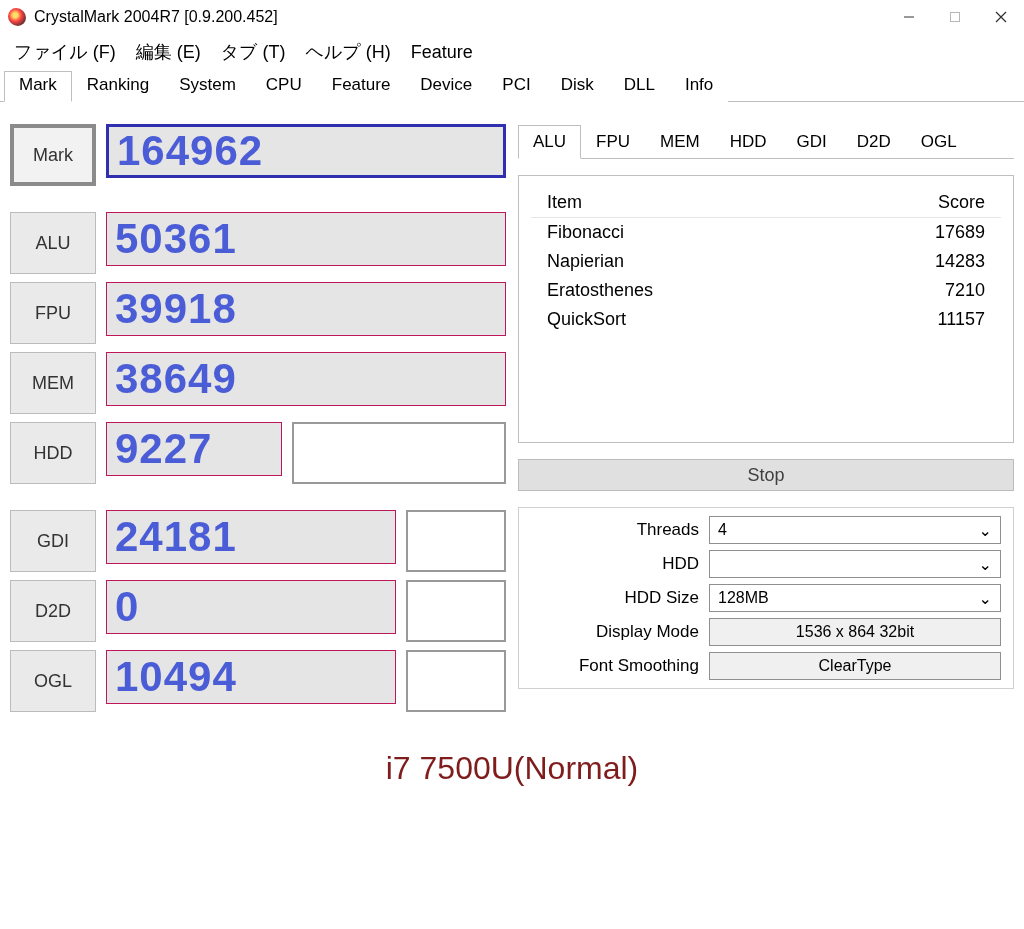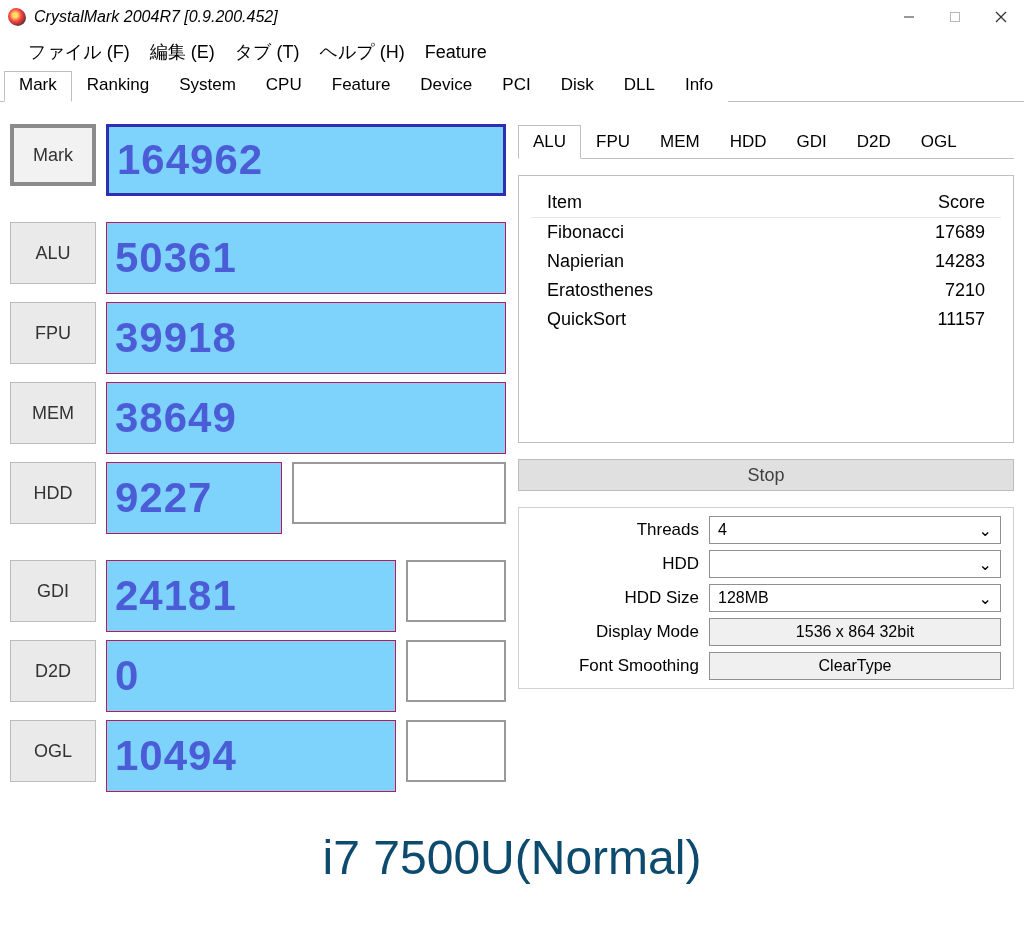--- a/index.html
+++ b/index.html
@@ -21,34 +21,33 @@
 }
 .titlebar .app-icon {
   width: 18px; height: 18px;
   margin: 0 8px 0 8px;
   background: radial-gradient(circle at 40% 40%, #ffe066 15%, #f44 40%, #733 70%);
   border-radius: 50% 60% 50% 60%;
 }
 .titlebar .title {
   font-size: 16px;
   flex: 1;
-  font-style: italic;
 }
 .win-controls { display: flex; }
 .win-btn {
   width: 46px; height: 32px;
   display: flex; align-items: center; justify-content: center;
   font-size: 14px; color: #444;
 }
 .win-btn svg { width: 12px; height: 12px; }
 .menubar {
   height: 36px;
   display: flex;
   align-items: center;
-  padding: 0 18px;
+  padding: 0 4px;
   font-size: 18px;
   gap: 0;
   text-align: center;
 }
 .menubar .menu-item {
   padding: 4px 10px;
 }
 .tabs-row {
   height: 32px;
   display: flex;
@@ -95,23 +94,23 @@
   justify-content: center;
   font-size: 18px;
   color: #333;
 }
 .score-label-btn.mark-active {
   border: 4px solid #8b8b8b;
   background: #f2f2f2;
 }
 .score-val {
   flex: 1;
-  height: 72px;
+  height: 54px;
   border: 3px solid #2f2fb0;
-  background: #7dd3fc;
+  background: #e5e5e5;
   display: flex;
   align-items: center;
   padding: 8px 8px;
   font-size: 42px;
   font-weight: bold;
   color: #4b5dd6;
   letter-spacing: 1px;
 }
 .score-row.sub .score-val {
   border: 1px solid #be185d;
@@ -211,22 +210,22 @@
   background: #f0f0f0;
   justify-content: center;
 }
 .settings .sval .chev {
   position: absolute;
   right: 8px;
   top: 50%;
   transform: translateY(-50%);
 }
 .footer-text {
-  font-size: 48px;
-  color: #0c4a6e;
+  font-size: 32px;
+  color: #7f1d1d;
   text-align: center;
   margin-top: 28px;
 }
 </style>
 </head>
 <body>
 
 <div class="titlebar">
   <div class="app-icon"></div>
   <div class="title">CrystalMark 2004R7 [0.9.200.452]</div>

